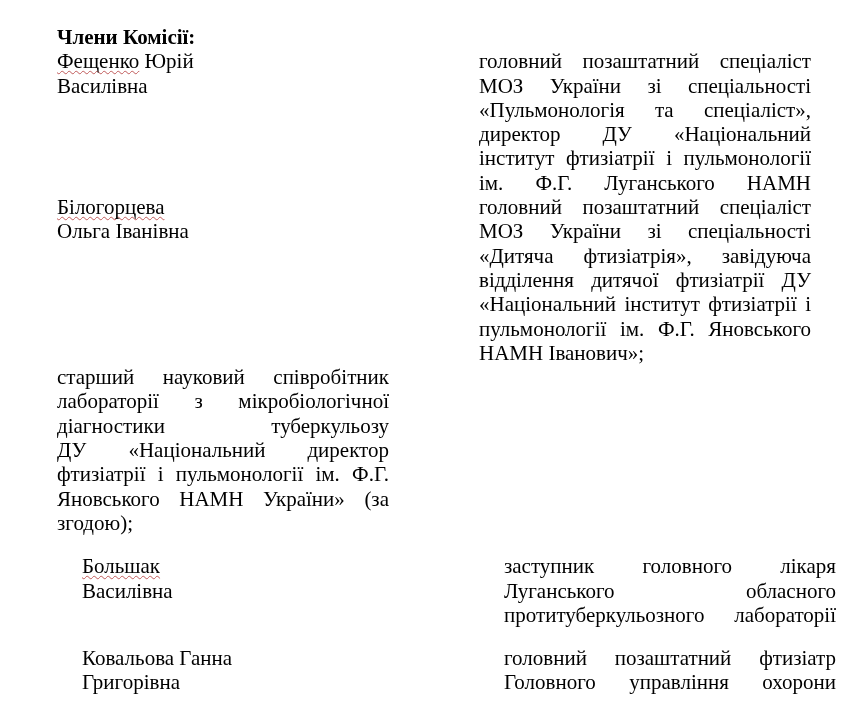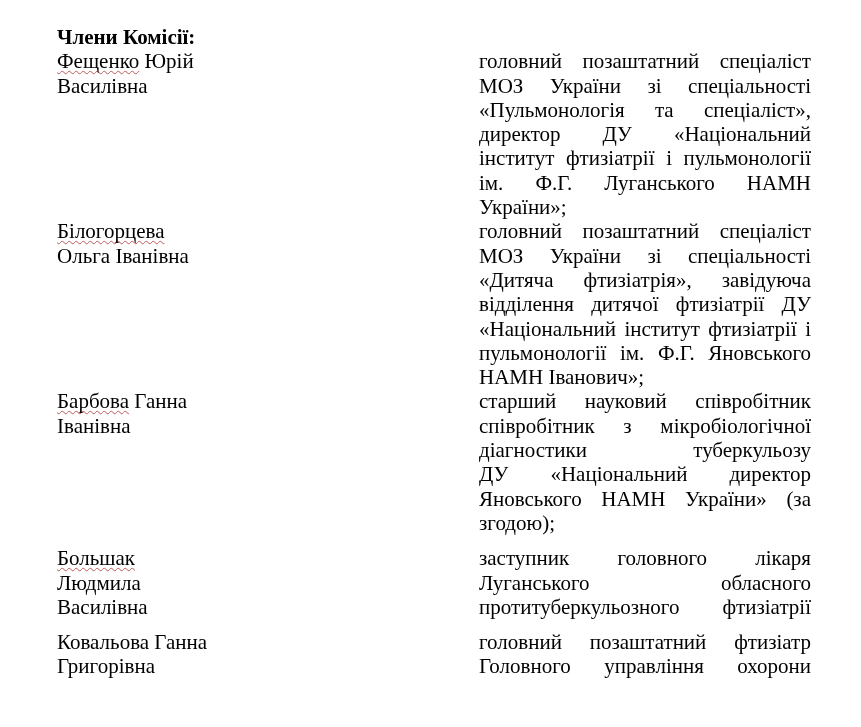--- a/index.html
+++ b/index.html
@@ -11,21 +11,21 @@
     background: var(--bg-color, #ffffff);
     box-sizing: border-box;
     padding: 25px 0 0 57px;
     font-family: "Liberation Serif", "DejaVu Serif", serif;
     font-size: 21px;
     line-height: 24.3px;
     color: var(--text-color, #000000);
   }
   .heading { font-weight: bold; }
   .row { display: flex; align-items: flex-start; }
-  .row.gap { margin-top: 11px; }
+  .row.gap { margin-top: 19px; justify-content: center; }
   .cell-name { flex: 0 0 422px; width: 422px; }
   .cell-role { flex: 0 0 332px; width: 332px; }
   .nline { text-align: left; white-space: pre; }
   .jl { text-align: justify; text-align-last: justify; }
   .jl.jl-end { text-align: left; text-align-last: left; }
   .sq {
     text-decoration: underline;
     text-decoration-style: wavy;
     text-decoration-color: var(--squiggle-color, #c05a5a);
     text-decoration-thickness: 1px;
@@ -45,65 +45,60 @@
       <div class="nline"><span class="sq">Фещенко</span><span> Юрій</span></div>
       <div class="nline"><span>Василівна</span></div>
     </div>
     <div class="cell-role">
       <div class="jl">головний позаштатний спеціаліст</div>
       <div class="jl">МОЗ України зі спеціальності</div>
       <div class="jl">«Пульмонологія та спеціаліст»,</div>
       <div class="jl">директор ДУ «Національний</div>
       <div class="jl">інститут фтизіатрії і пульмонології</div>
       <div class="jl">ім. Ф.Г. Луганського НАМН</div>
-      <div class="jl jl-end">України»;</div>
     </div>
   </div>
 
   <div class="row">
     <div class="cell-name">
       <div class="nline"><span class="sq">Білогорцева</span></div>
       <div class="nline"><span>Ольга Іванівна</span></div>
     </div>
     <div class="cell-role">
       <div class="jl">головний позаштатний спеціаліст</div>
       <div class="jl">МОЗ України зі спеціальності</div>
       <div class="jl">«Дитяча фтизіатрія», завідуюча</div>
       <div class="jl">відділення дитячої фтизіатрії ДУ</div>
       <div class="jl">«Національний інститут фтизіатрії і</div>
       <div class="jl">пульмонології ім. Ф.Г. Яновського</div>
       <div class="jl jl-end">НАМН Іванович»;</div>
     </div>
   </div>
 
   <div class="row">
-    <div class="cell-name">
-      <div class="nline"><span class="sq">Барбова</span><span> Ганна</span></div>
-      <div class="nline"><span>Іванівна</span></div>
-    </div>
     <div class="cell-role">
       <div class="jl">старший науковий співробітник</div>
-      <div class="jl">співробітник з мікробіологічної</div>
+      <div class="jl">лабораторії з мікробіологічної</div>
       <div class="jl">діагностики туберкульозу</div>
       <div class="jl">ДУ «Національний директор</div>
+      <div class="jl">фтизіатрії і пульмонології ім. Ф.Г.</div>
       <div class="jl">Яновського НАМН України» (за</div>
       <div class="jl jl-end">згодою);</div>
     </div>
   </div>
 
   <div class="row gap">
     <div class="cell-name">
       <div class="nline"><span class="sq">Большак</span></div>
-      <div class="nline"><span>Людмила</span></div>
       <div class="nline"><span>Василівна</span></div>
     </div>
     <div class="cell-role">
       <div class="jl">заступник головного лікаря</div>
       <div class="jl">Луганського обласного</div>
-      <div class="jl">протитуберкульозного фтизіатрії</div>
+      <div class="jl">протитуберкульозного лабораторії</div>
     </div>
   </div>
 
   <div class="row gap">
     <div class="cell-name">
       <div class="nline"><span>Ковальова Ганна</span></div>
       <div class="nline"><span>Григорівна</span></div>
     </div>
     <div class="cell-role">
       <div class="jl">головний позаштатний фтизіатр</div>

